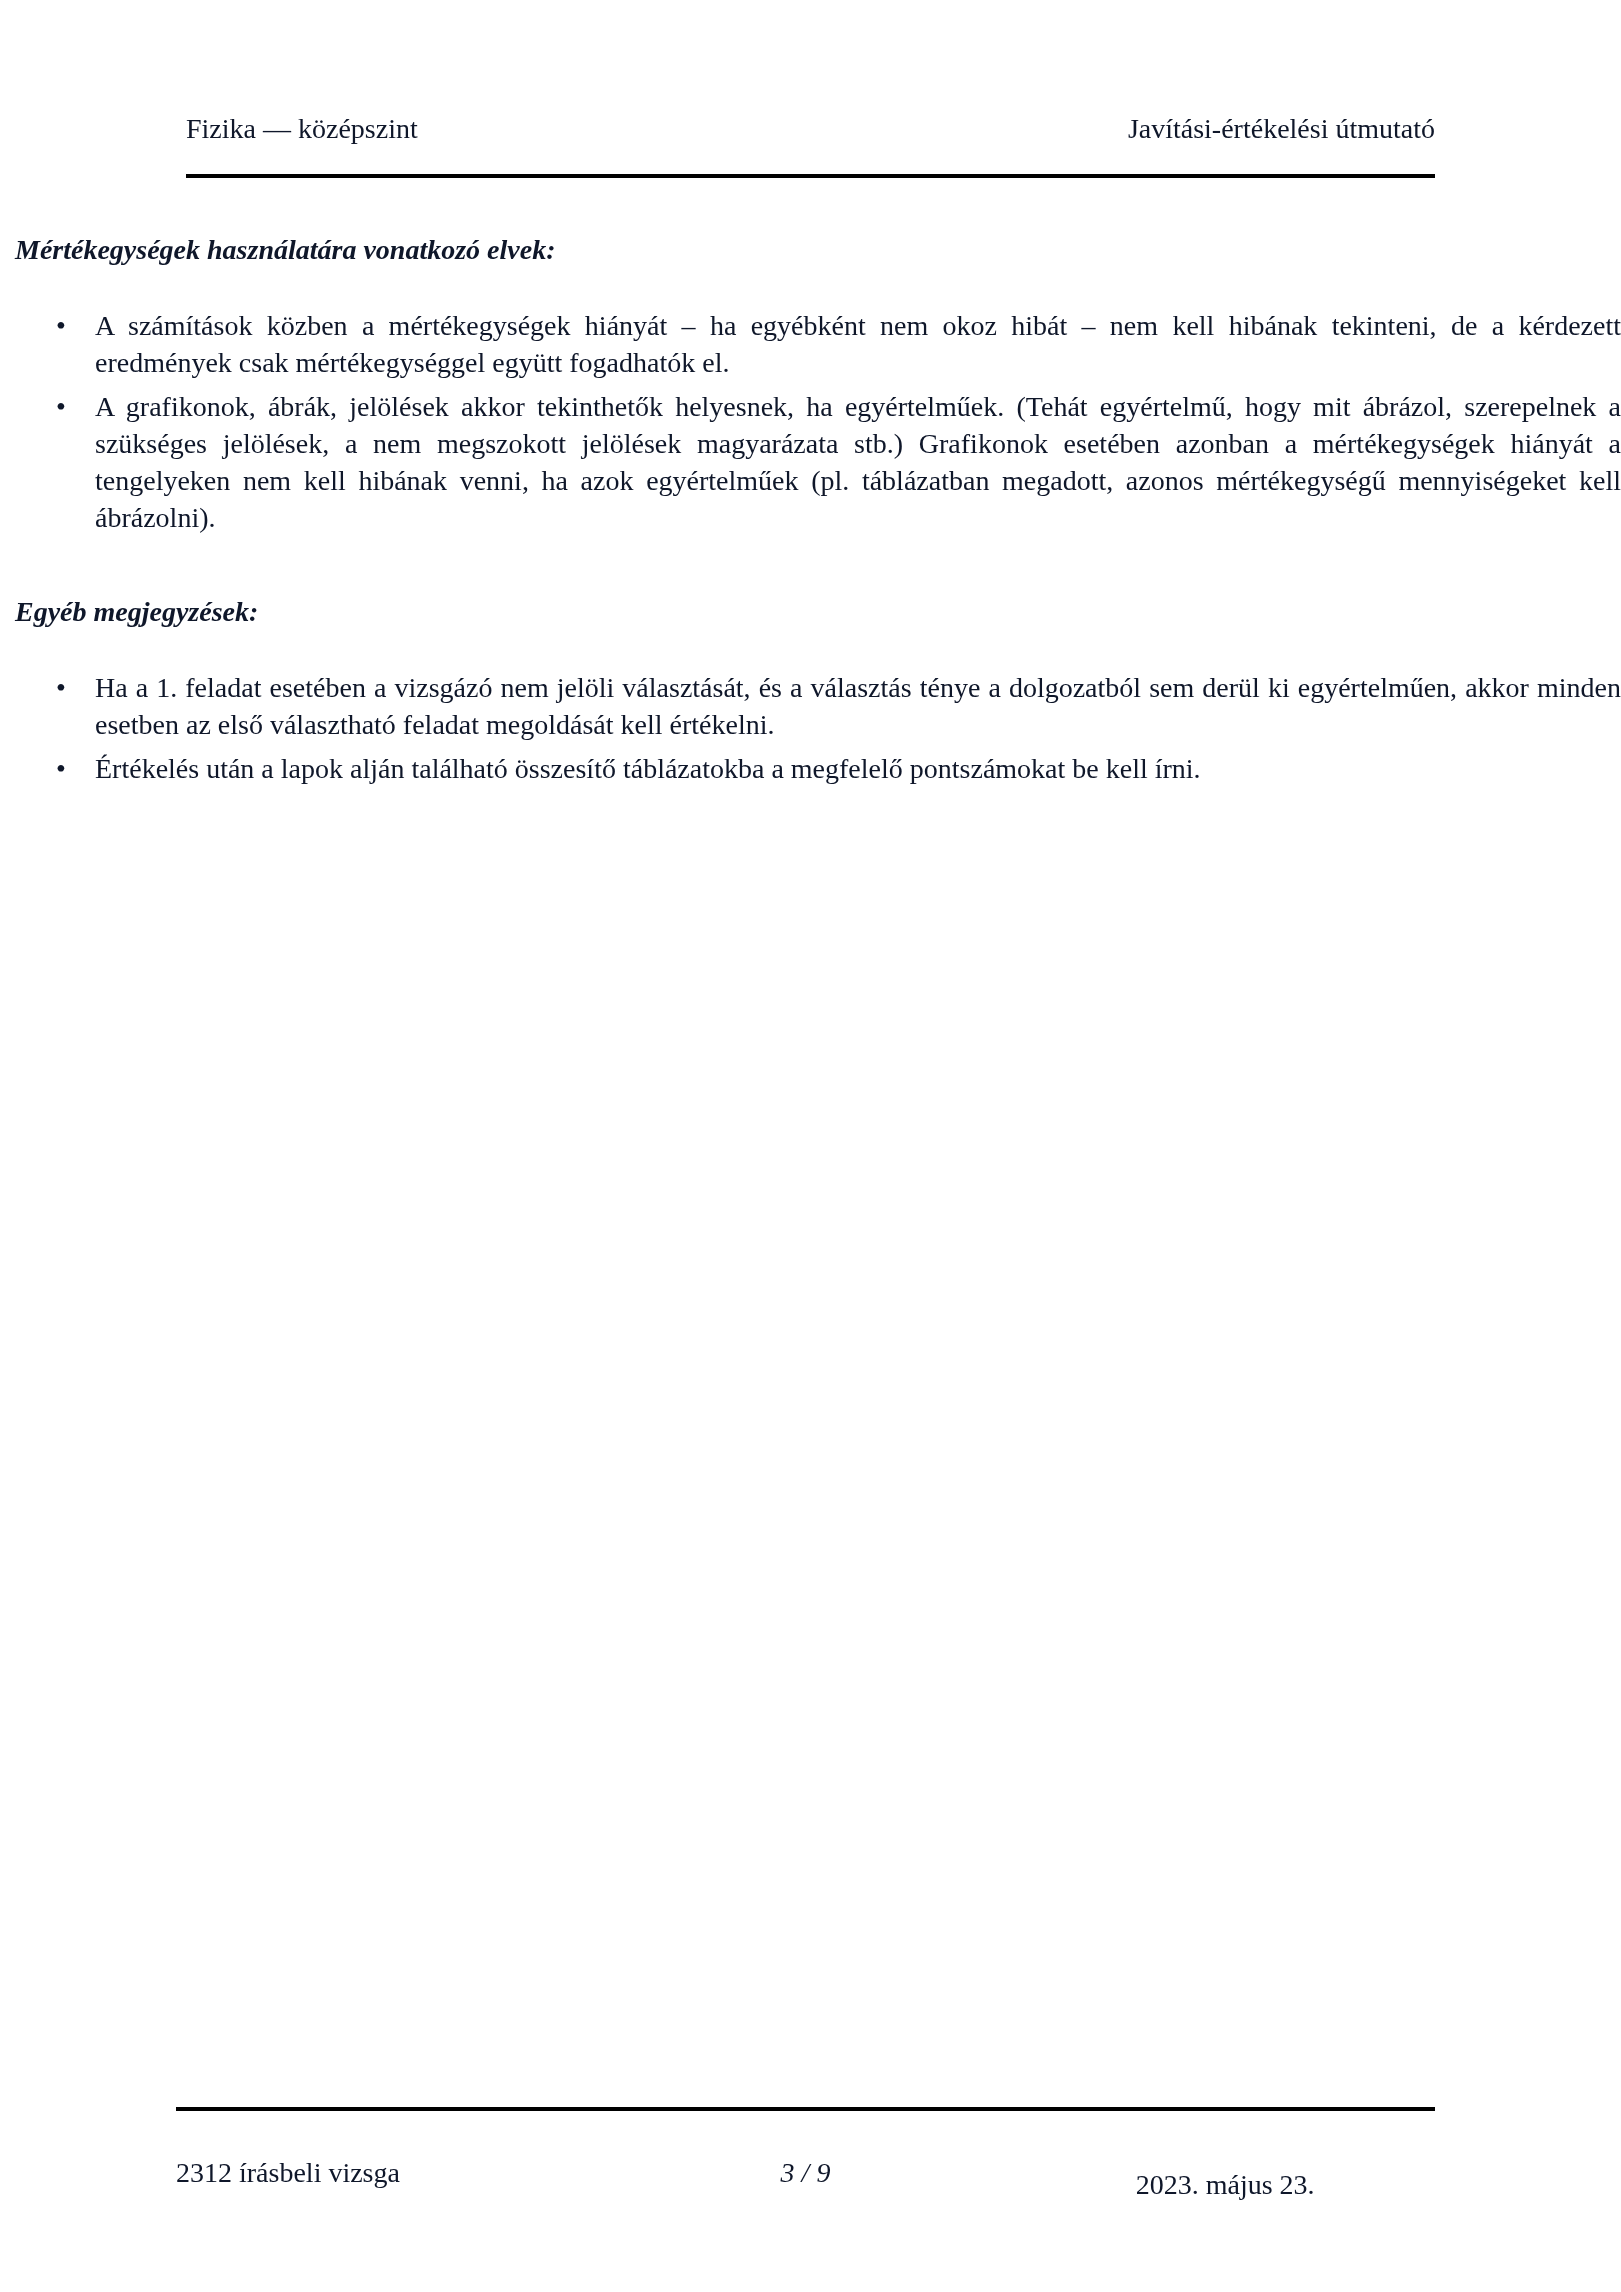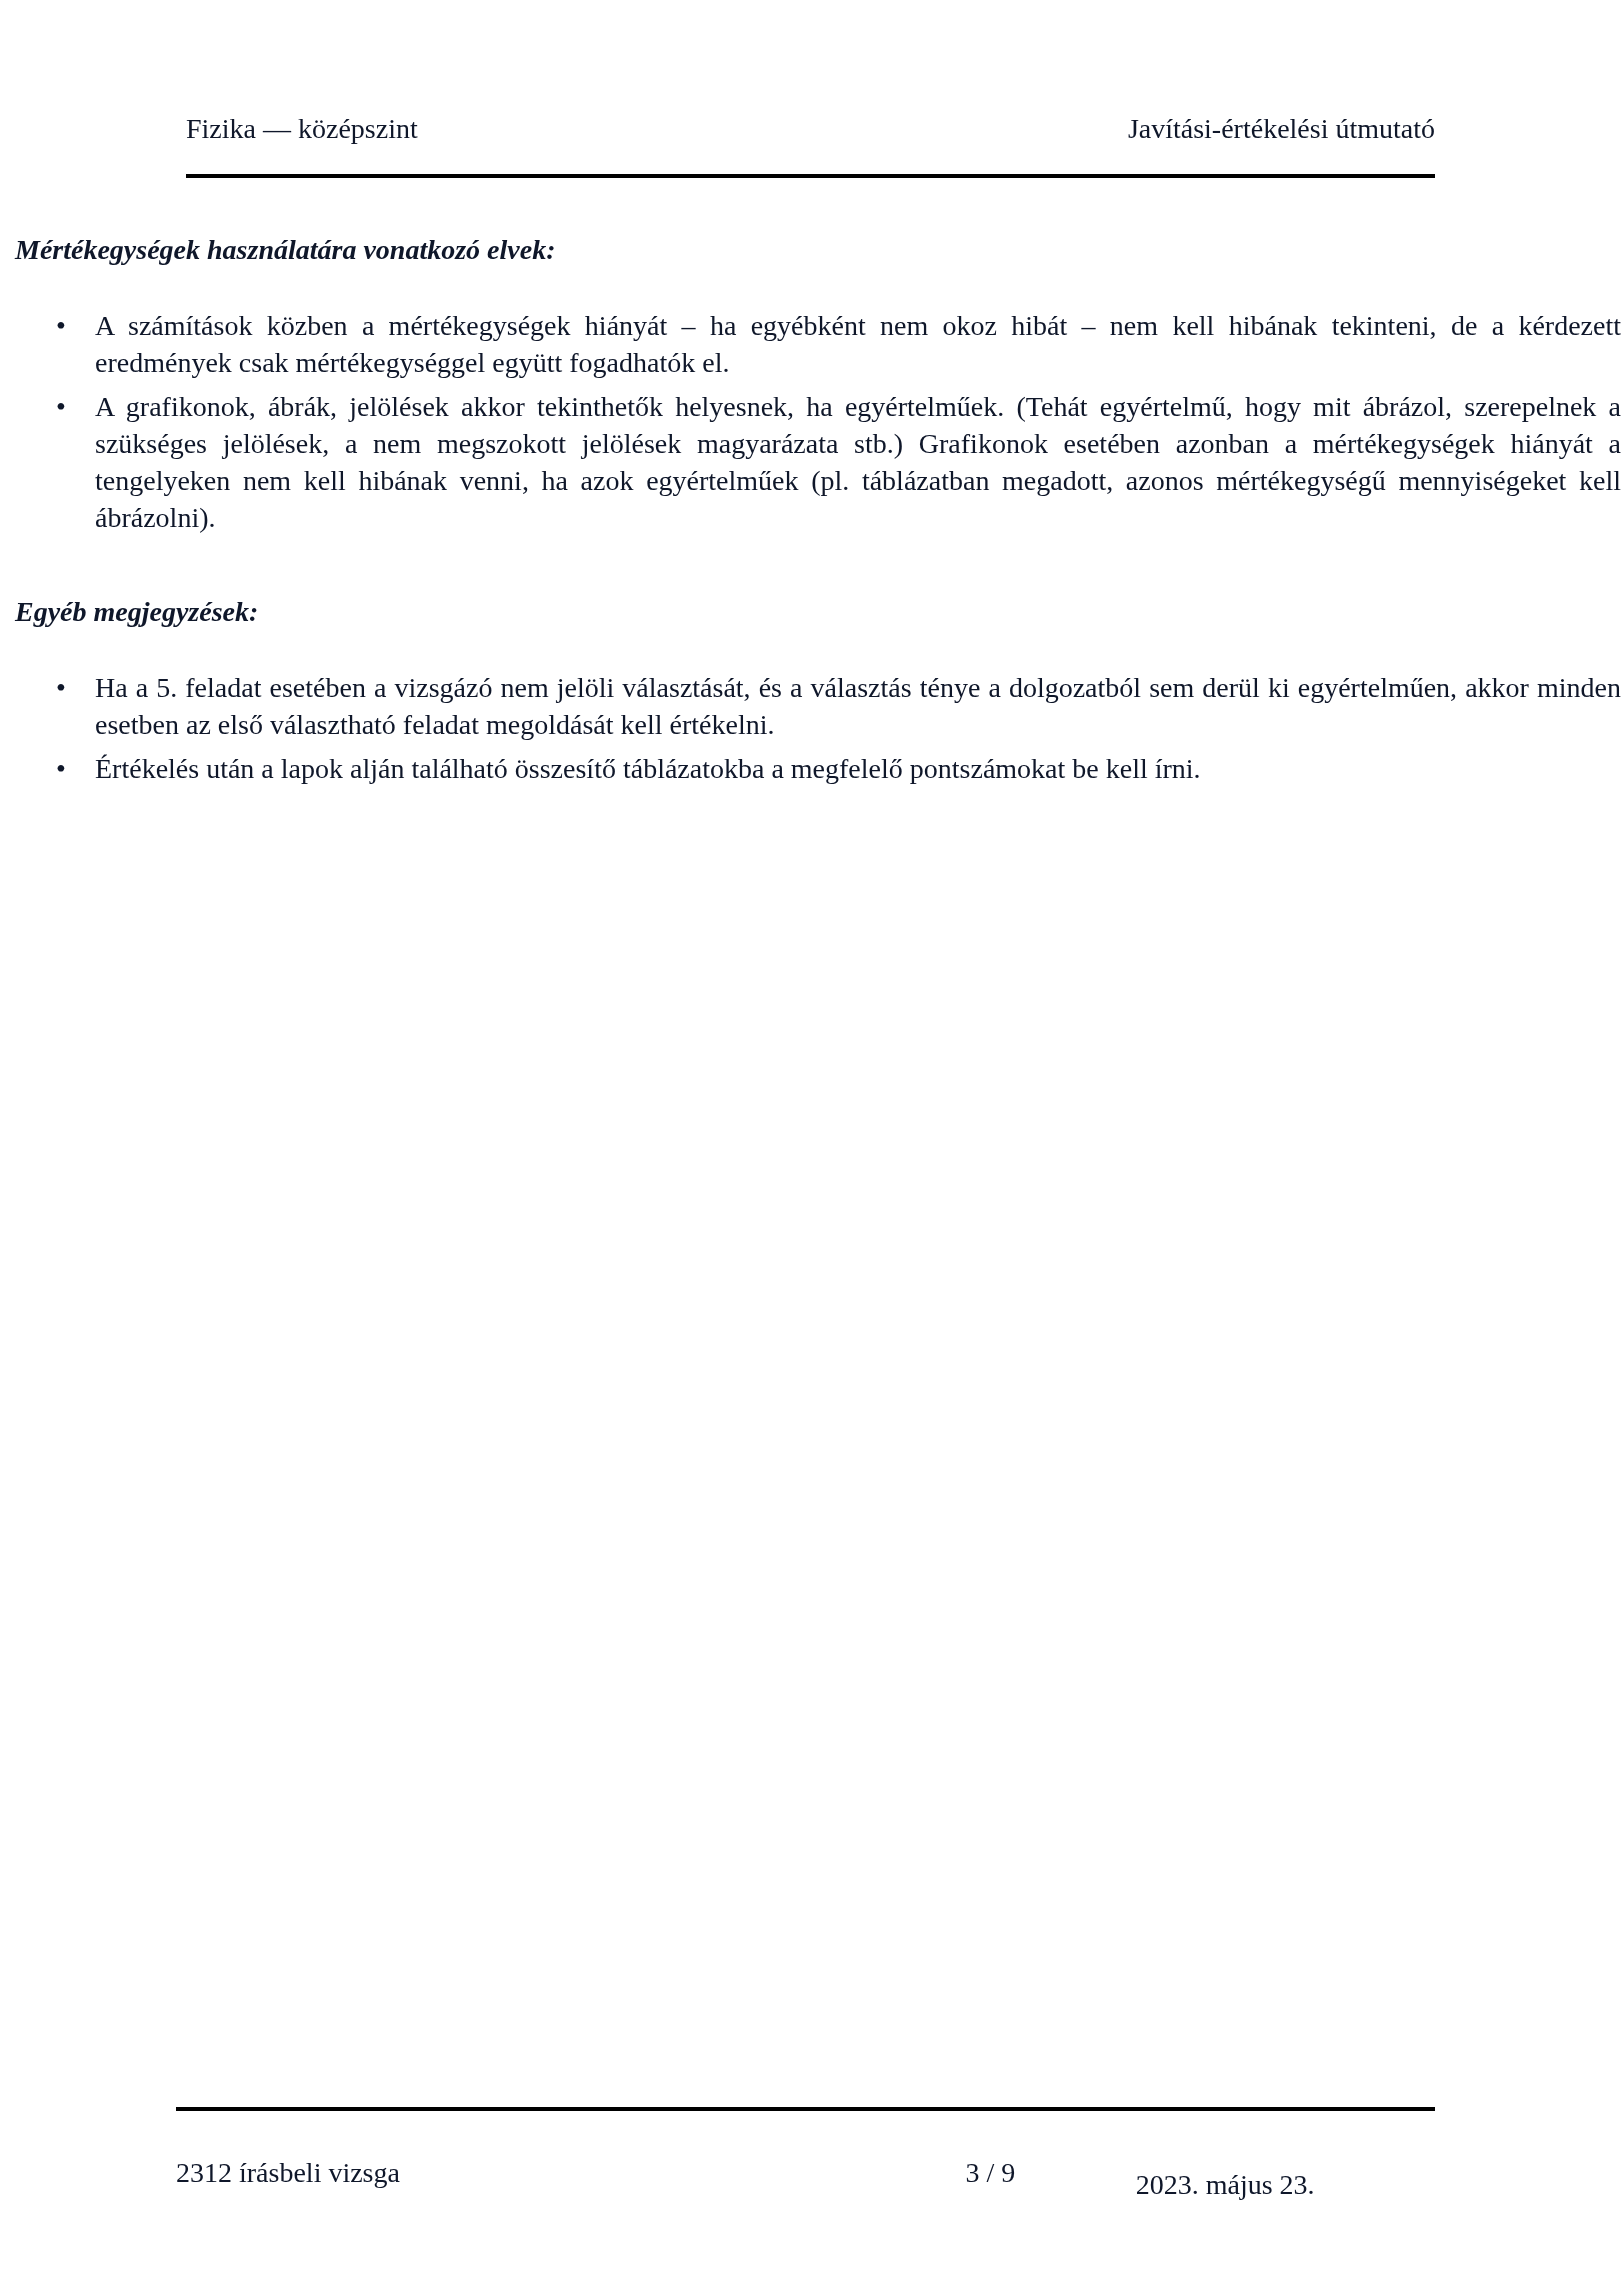--- a/index.html
+++ b/index.html
@@ -65,21 +65,21 @@
     position: absolute;
     left: 176px;
     right: 186px;
     top: 2107px;
   }
   .footer-row {
     display: flex;
     margin-top: 43px;
   }
   .footer-row .f-left  { flex: 1; text-align: left; }
-  .footer-row .f-center{ flex: 1; text-align: right; }
+  .footer-row .f-center{ flex: 1; text-align: center; font-style: italic; }
   .footer-row .f-right { flex: 1; text-align: center; margin-top: 12px; }
 </style>
 </head>
 <body>
 
 <div class="page">
 
   <div class="header-row margined">
     <span>Fizika — középszint</span>
     <span>Javítási-értékelési útmutató</span>
@@ -97,21 +97,21 @@
       <span class="marker">•</span>
       <span class="li-text">A grafikonok, ábrák, jelölések akkor tekinthetők helyesnek, ha egyértelműek. (Tehát egyértelmű, hogy mit ábrázol, szerepelnek a szükséges jelölések, a nem megszokott jelölések magyarázata stb.) Grafikonok esetében azonban a mértékegységek hiányát a tengelyeken nem kell hibának venni, ha azok egyértelműek (pl. táblázatban megadott, azonos mértékegységű mennyiségeket kell ábrázolni).</span>
     </li>
   </ul>
 
   <h2 class="section-heading heading-2 margined">Egyéb megjegyzések:</h2>
 
   <ul class="bullet-list margined">
     <li>
       <span class="marker">•</span>
-      <span class="li-text">Ha a 5. feladat esetében a vizsgázó nem jelöli választását, és a választás ténye a dolgozatból sem derül ki egyértelműen, akkor minden esetben az első választható feladat megoldását kell értékelni.</span>
+      <span class="li-text">Ha a 1. feladat esetében a vizsgázó nem jelöli választását, és a választás ténye a dolgozatból sem derül ki egyértelműen, akkor minden esetben az első választható feladat megoldását kell értékelni.</span>
     </li>
     <li>
       <span class="marker">•</span>
       <span class="li-text">Értékelés után a lapok alján található összesítő táblázatokba a megfelelő pontszámokat be kell írni.</span>
     </li>
   </ul>
 
   <div class="footer">
     <div class="rule"></div>
     <div class="footer-row">

